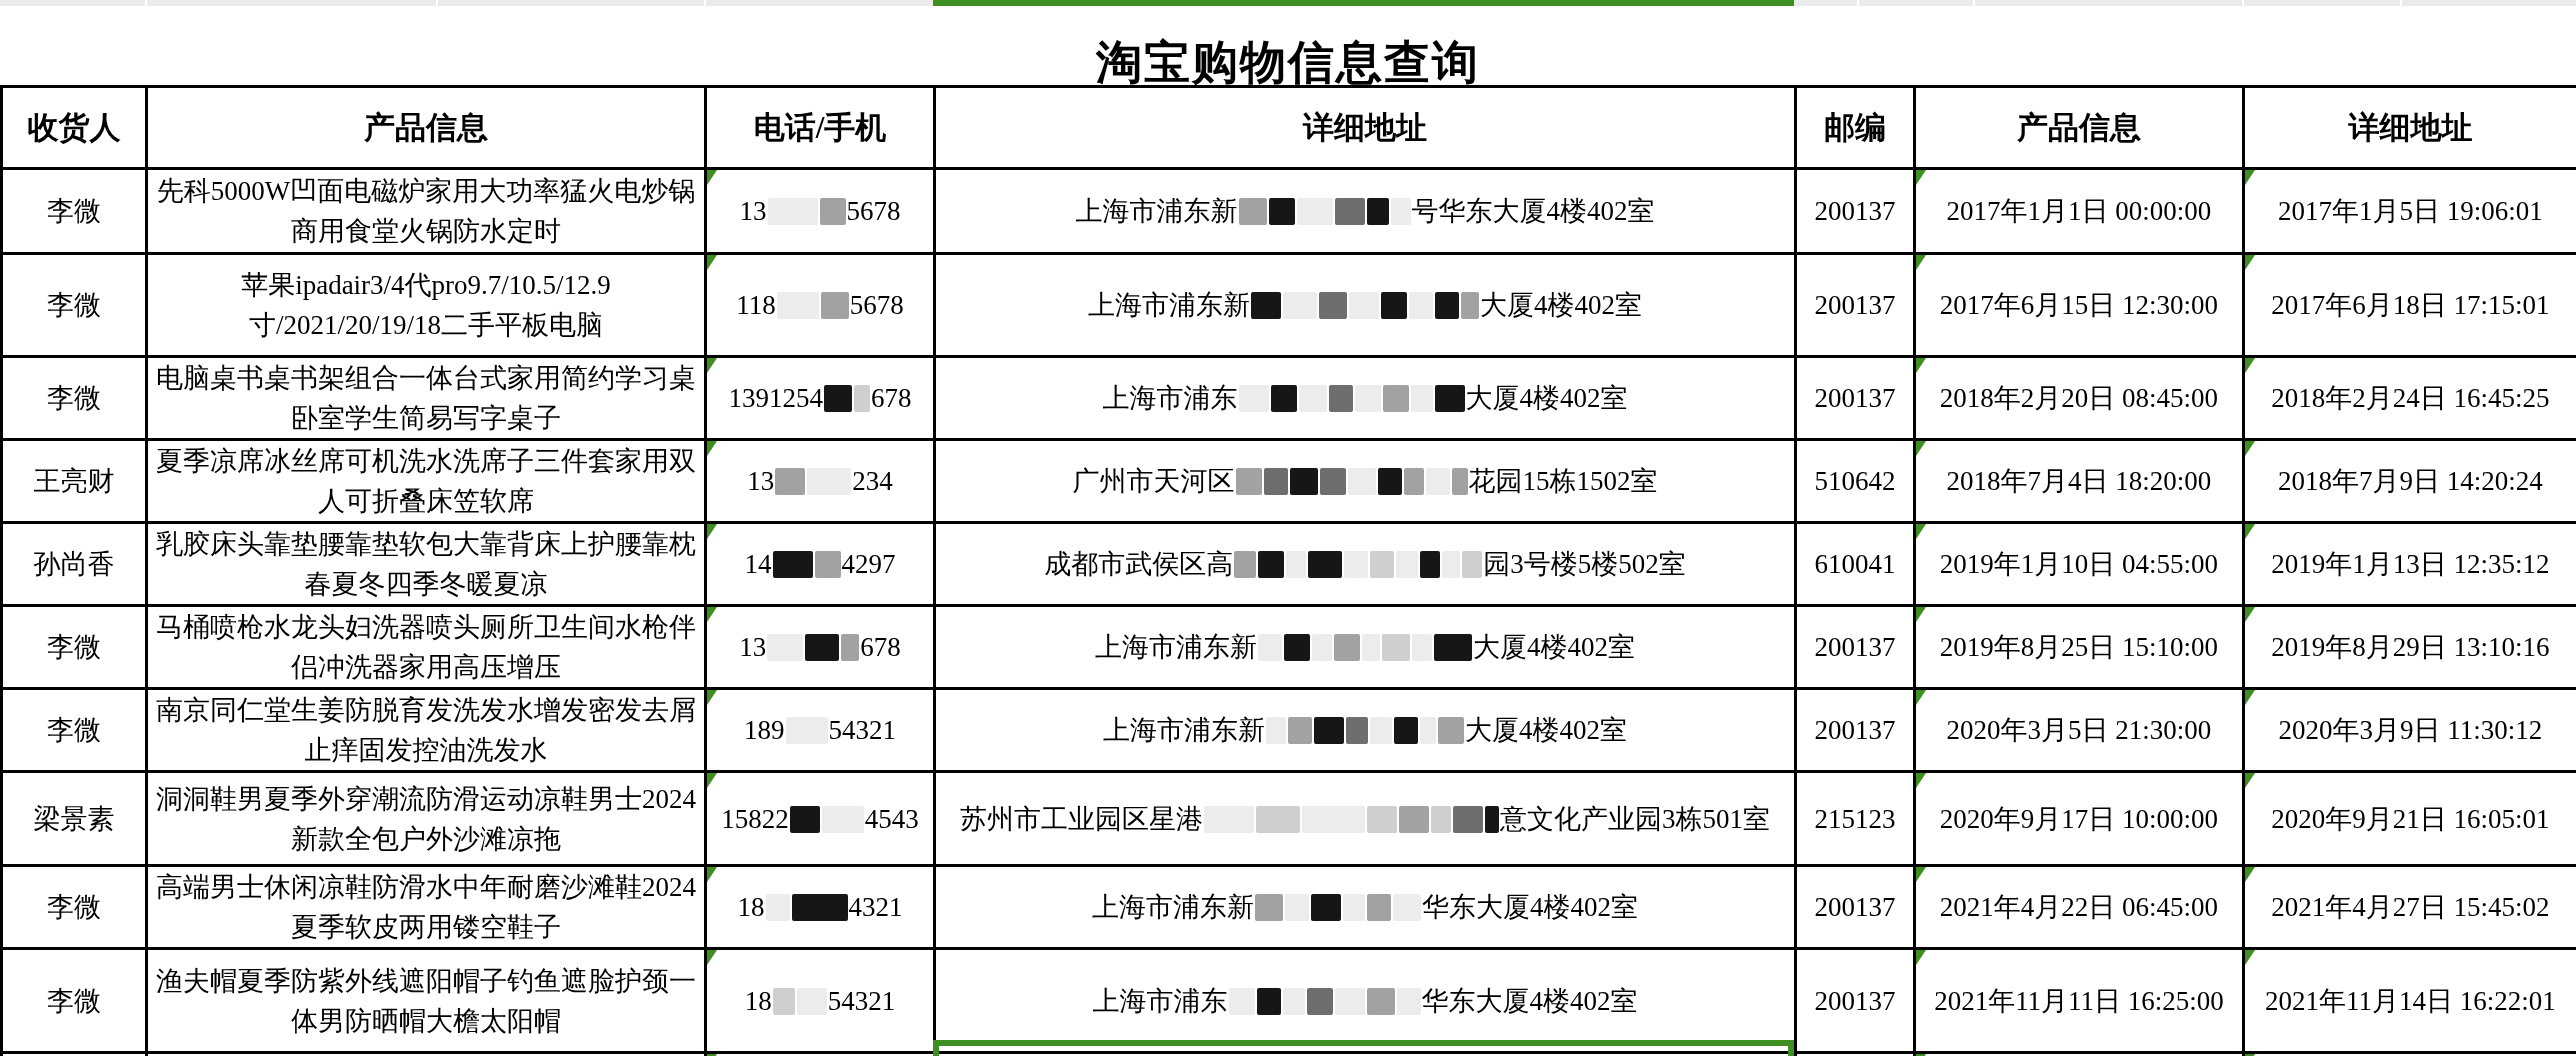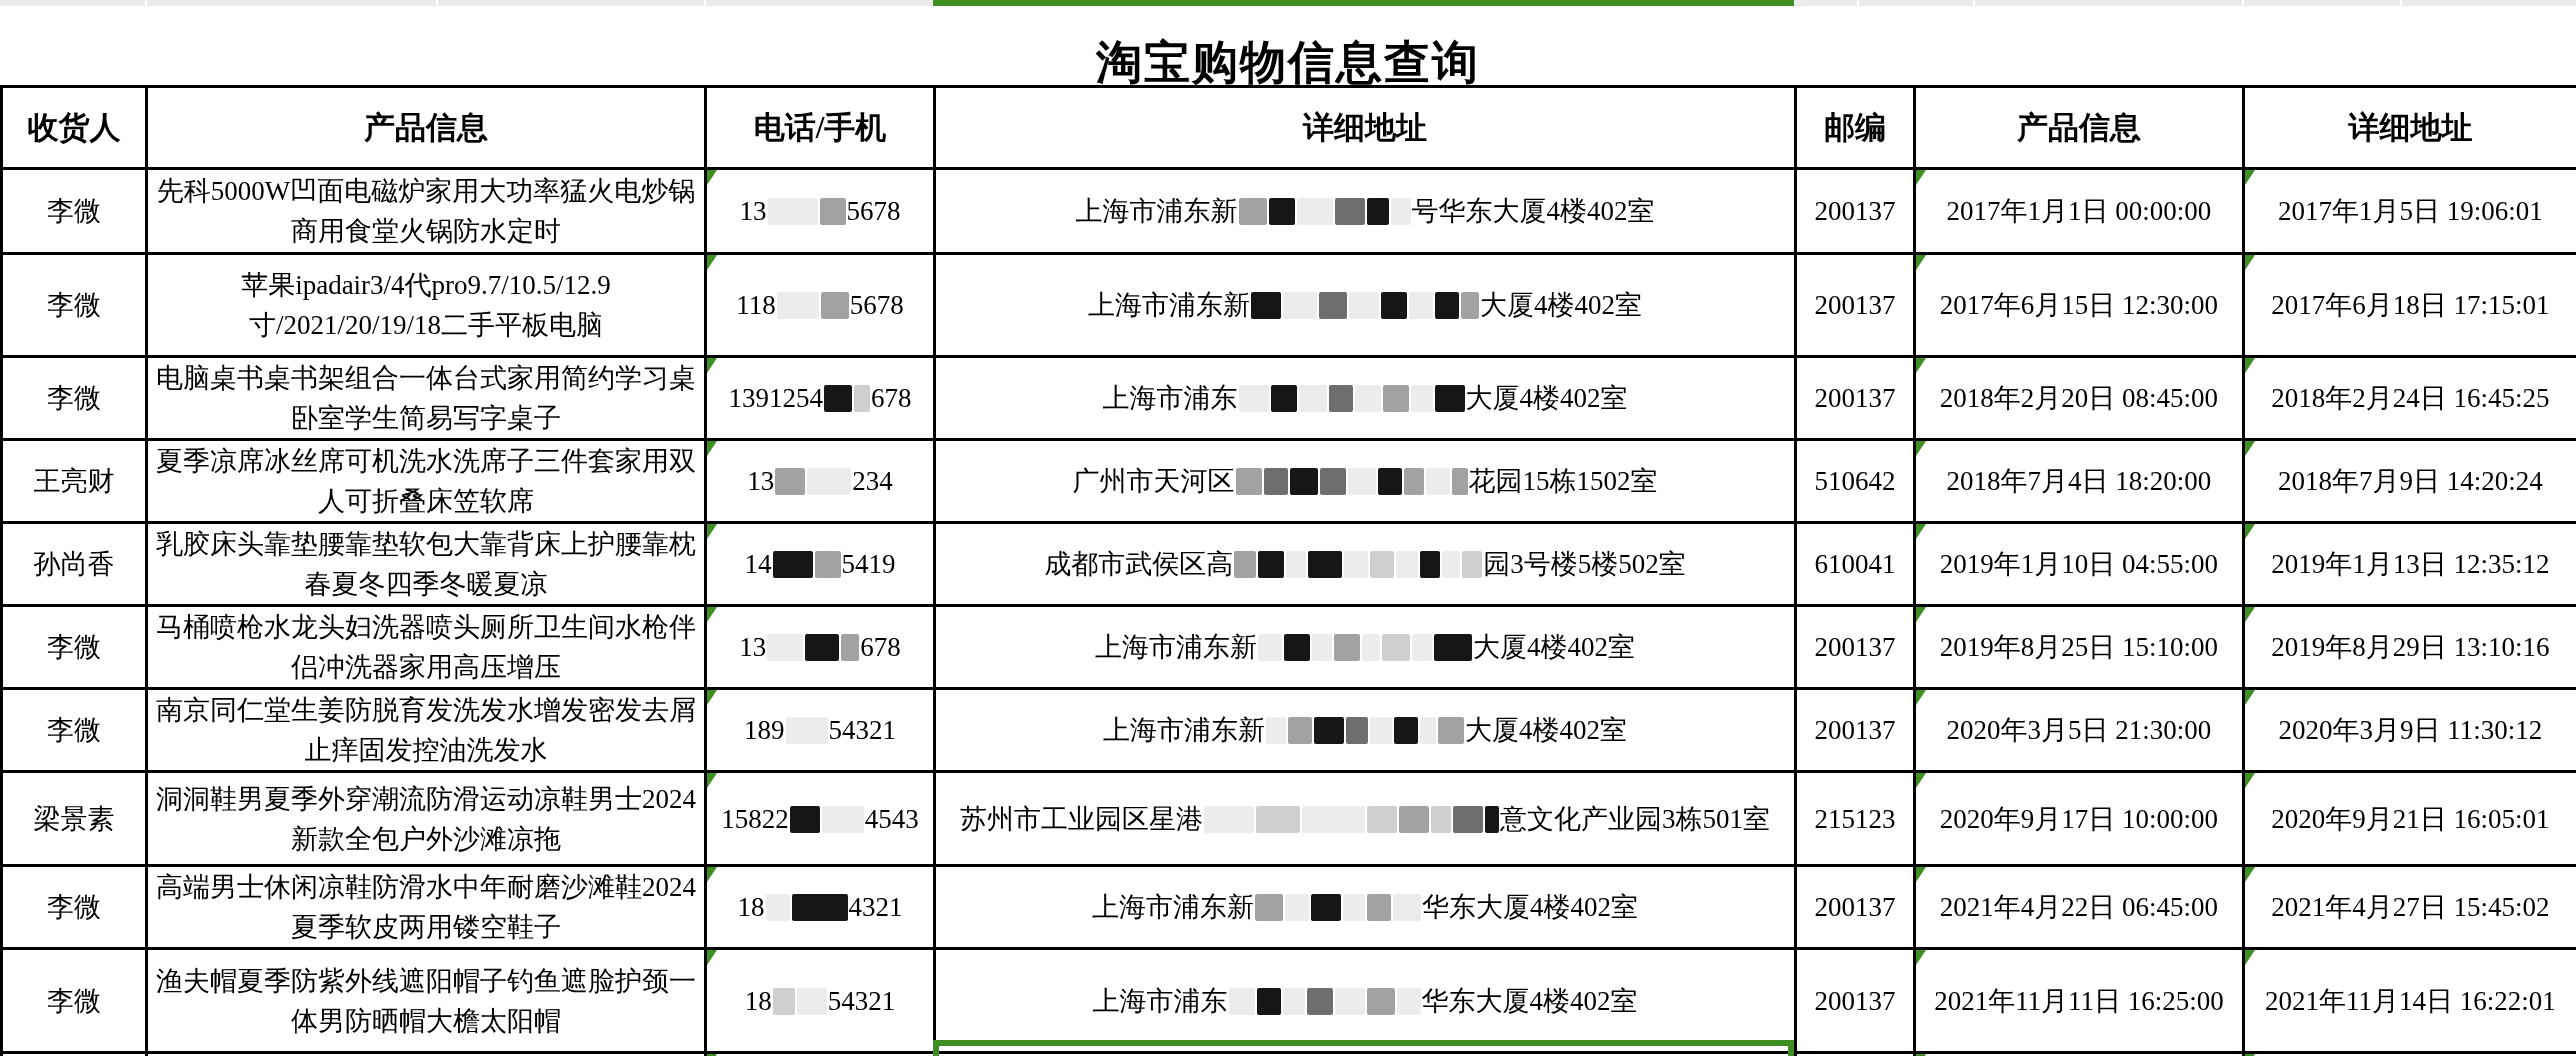--- a/index.html
+++ b/index.html
@@ -116,21 +116,21 @@
         <td class="c-product"><span>夏季凉席冰丝席可机洗水洗席子三件套家用双人可折叠床笠软席</span></td>
         <td class="c-phone"><span class="tri"></span><span>13</span><span class="rd rd-gray" style="width: 30px;"></span><span class="rd rd-faint" style="width: 44px;"></span><span>234</span></td>
         <td class="c-address"><span>广州市天河区</span><span class="rd rd-gray" style="width: 26px;"></span><span class="rd rd-mid" style="width: 24px;"></span><span class="rd rd-dark" style="width: 28px;"></span><span class="rd rd-mid" style="width: 26px;"></span><span class="rd rd-faint" style="width: 28px;"></span><span class="rd rd-dark" style="width: 24px;"></span><span class="rd rd-gray" style="width: 20px;"></span><span class="rd rd-faint" style="width: 24px;"></span><span class="rd rd-gray" style="width: 16px;"></span><span>花园15栋1502室</span></td>
         <td class="c-zip"><span>510642</span></td>
         <td class="c-order_time"><span class="tri"></span><span>2018年7月4日 18:20:00</span></td>
         <td class="c-receipt_time"><span class="tri"></span><span>2018年7月9日 14:20:24</span></td>
       </tr>
       <tr style="height: 79px;">
         <td class="c-recipient"><span>孙尚香</span></td>
         <td class="c-product"><span>乳胶床头靠垫腰靠垫软包大靠背床上护腰靠枕春夏冬四季冬暖夏凉</span></td>
-        <td class="c-phone"><span class="tri"></span><span>14</span><span class="rd rd-dark" style="width: 40px;"></span><span class="rd rd-gray" style="width: 26px;"></span><span>5419</span></td>
+        <td class="c-phone"><span class="tri"></span><span>14</span><span class="rd rd-dark" style="width: 40px;"></span><span class="rd rd-gray" style="width: 26px;"></span><span>4297</span></td>
         <td class="c-address"><span>成都市武侯区高</span><span class="rd rd-gray" style="width: 22px;"></span><span class="rd rd-dark" style="width: 26px;"></span><span class="rd rd-faint" style="width: 20px;"></span><span class="rd rd-dark" style="width: 34px;"></span><span class="rd rd-faint" style="width: 24px;"></span><span class="rd rd-light" style="width: 24px;"></span><span class="rd rd-faint" style="width: 22px;"></span><span class="rd rd-dark" style="width: 20px;"></span><span class="rd rd-faint" style="width: 18px;"></span><span class="rd rd-light" style="width: 20px;"></span><span>园3号楼5楼502室</span></td>
         <td class="c-zip"><span>610041</span></td>
         <td class="c-order_time"><span class="tri"></span><span>2019年1月10日 04:55:00</span></td>
         <td class="c-receipt_time"><span class="tri"></span><span>2019年1月13日 12:35:12</span></td>
       </tr>
       <tr style="height: 81px;">
         <td class="c-recipient"><span>李微</span></td>
         <td class="c-product"><span>马桶喷枪水龙头妇洗器喷头厕所卫生间水枪伴侣冲洗器家用高压增压</span></td>
         <td class="c-phone"><span class="tri"></span><span>13</span><span class="rd rd-faint" style="width: 36px;"></span><span class="rd rd-dark" style="width: 34px;"></span><span class="rd rd-gray" style="width: 18px;"></span><span>678</span></td>
         <td class="c-address"><span>上海市浦东新</span><span class="rd rd-faint" style="width: 24px;"></span><span class="rd rd-dark" style="width: 26px;"></span><span class="rd rd-faint" style="width: 20px;"></span><span class="rd rd-gray" style="width: 26px;"></span><span class="rd rd-faint" style="width: 18px;"></span><span class="rd rd-light" style="width: 28px;"></span><span class="rd rd-faint" style="width: 20px;"></span><span class="rd rd-dark" style="width: 38px;"></span><span>大厦4楼402室</span></td>

